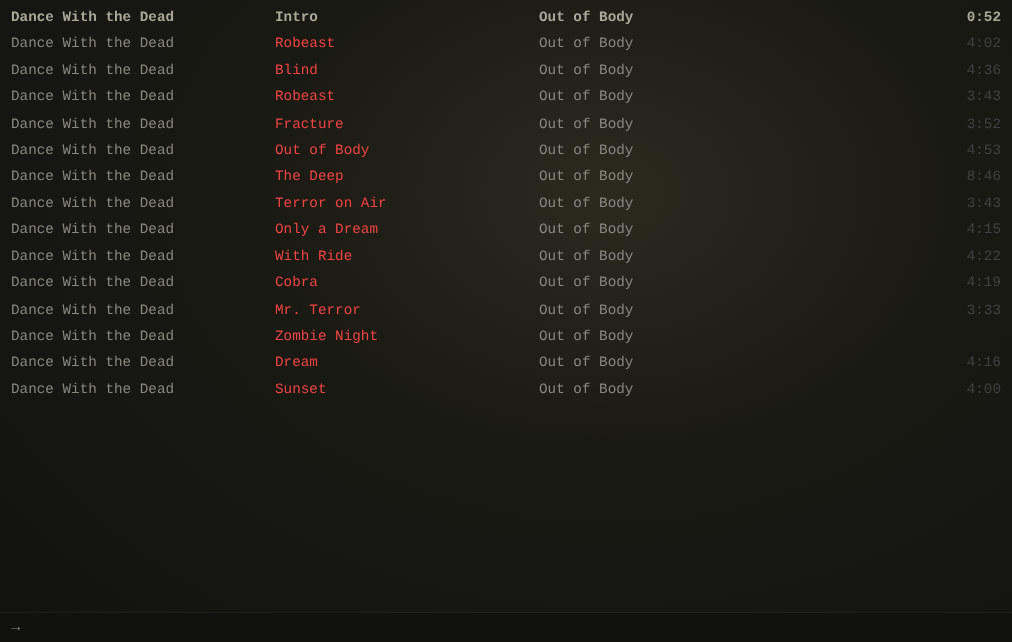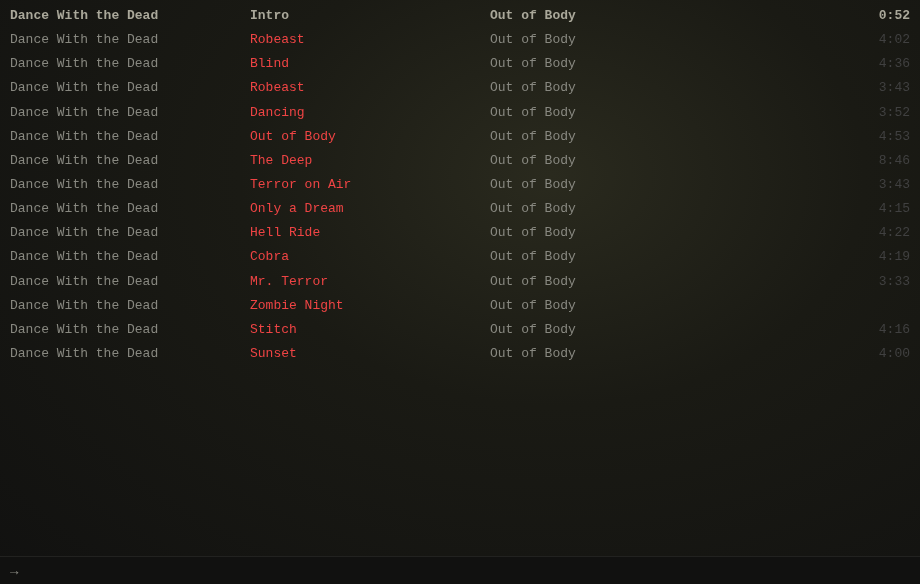--- a/index.html
+++ b/index.html
@@ -103,21 +103,21 @@
       <span class="col-duration">4:36</span>
     </div>
     <div class="track-row">
       <span class="col-artist">Dance With the Dead</span>
       <span class="col-title">Robeast</span>
       <span class="col-album">Out of Body</span>
       <span class="col-duration">3:43</span>
     </div>
     <div class="track-row">
       <span class="col-artist">Dance With the Dead</span>
-      <span class="col-title">Dancing</span>
+      <span class="col-title">Fracture</span>
       <span class="col-album">Out of Body</span>
       <span class="col-duration">3:52</span>
     </div>
     <div class="track-row">
       <span class="col-artist">Dance With the Dead</span>
       <span class="col-title">Out of Body</span>
       <span class="col-album">Out of Body</span>
       <span class="col-duration">4:53</span>
     </div>
     <div class="track-row">
@@ -133,21 +133,21 @@
       <span class="col-duration">3:43</span>
     </div>
     <div class="track-row">
       <span class="col-artist">Dance With the Dead</span>
       <span class="col-title">Only a Dream</span>
       <span class="col-album">Out of Body</span>
       <span class="col-duration">4:15</span>
     </div>
     <div class="track-row">
       <span class="col-artist">Dance With the Dead</span>
-      <span class="col-title">Hell Ride</span>
+      <span class="col-title">With Ride</span>
       <span class="col-album">Out of Body</span>
       <span class="col-duration">4:22</span>
     </div>
     <div class="track-row">
       <span class="col-artist">Dance With the Dead</span>
       <span class="col-title">Cobra</span>
       <span class="col-album">Out of Body</span>
       <span class="col-duration">4:19</span>
     </div>
     <div class="track-row">
@@ -156,21 +156,21 @@
       <span class="col-album">Out of Body</span>
       <span class="col-duration">3:33</span>
     </div>
     <div class="track-row">
       <span class="col-artist">Dance With the Dead</span>
       <span class="col-title">Zombie Night</span>
       <span class="col-album">Out of Body</span>
     </div>
     <div class="track-row">
       <span class="col-artist">Dance With the Dead</span>
-      <span class="col-title">Stitch</span>
+      <span class="col-title">Dream</span>
       <span class="col-album">Out of Body</span>
       <span class="col-duration">4:16</span>
     </div>
     <div class="track-row">
       <span class="col-artist">Dance With the Dead</span>
       <span class="col-title">Sunset</span>
       <span class="col-album">Out of Body</span>
       <span class="col-duration">4:00</span>
     </div>
   </div>

